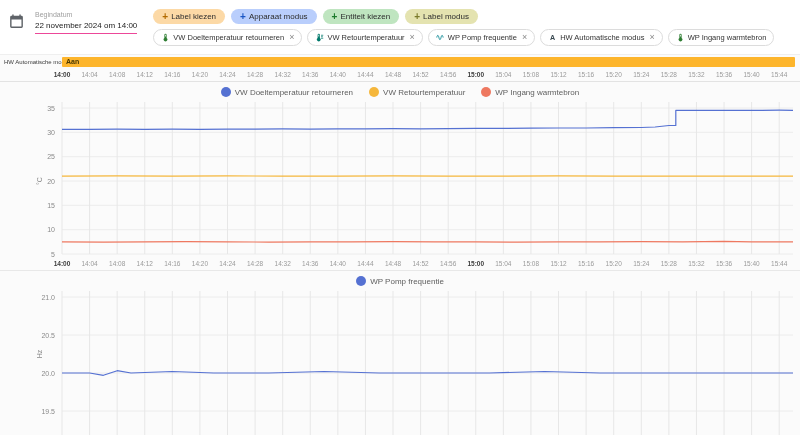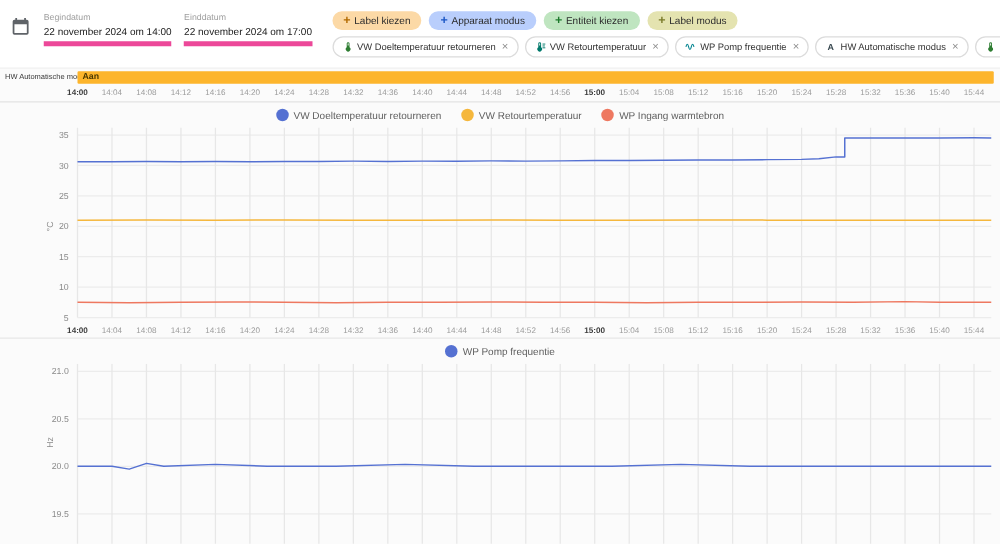--- a/index.html
+++ b/index.html
@@ -4,21 +4,21 @@
 <style>
   *{box-sizing:border-box;margin:0;padding:0}
   html,body{width:800px;height:435px;overflow:hidden}
   body{background:#fbfbfb;font-family:"Liberation Sans",sans-serif;color:#212121}
 
   .topbar{background:#fff;display:flex;align-items:flex-start;gap:10px;
           padding:8px 8px 4px;height:55px;border-bottom:1px solid #efefef}
   .cal{width:17px;height:17px;color:#5f6368;margin-top:5px;cursor:pointer}
   .datefield{display:flex;flex-direction:column;gap:3px;margin-top:3px;cursor:pointer}
   .dlabel{font-size:7px;color:#9e9e9e}
-  .dvalue{font-size:8px;color:#1b1b1b;border-bottom:4px solid #ec4899;padding-bottom:3px;white-space:nowrap}
+  .dvalue{font-size:8px;color:#1b1b1b;border-bottom:1px solid #ec4899;padding-bottom:3px;white-space:nowrap}
   .chipcol{display:flex;flex-direction:column;gap:5px;margin-left:6px;margin-top:1px}
   .fchips{display:flex;gap:6px}
   .fchip{display:inline-flex;align-items:center;gap:3px;font-size:8px;color:#2c2c2c;
          padding:3px 9px;border-radius:10px;cursor:pointer;white-space:nowrap}
   .fchip .plus{font-weight:bold;font-size:10px;line-height:8px}
   .echips{display:flex;gap:5px}
   .echip{display:inline-flex;align-items:center;gap:3px;font-size:7.5px;background:#fff;
          border:1px solid #dcdcdc;border-radius:11px;padding:3px 7px;color:#333;
          cursor:pointer;white-space:nowrap}
   .echip .x{color:#8a8a8a;font-size:9px;margin-left:2px;line-height:7px;cursor:pointer}
@@ -48,24 +48,20 @@
 
   <header class="topbar">
     <span class="cal">
       <svg viewBox="0 0 24 24" width="17" height="17">
           <path fill="currentColor" d="M19 4h-1V2h-2v2H8V2H6v2H5a2 2 0 0 0-2 2v13a2 2 0 0 0 2 2h14a2 2 0 0 0 2-2V6a2 2 0 0 0-2-2m0 15H5V9h14Z"></path>
         </svg>
     </span>
     <div class="datefield">
       <span class="dlabel">Begindatum</span>
       <span class="dvalue">22 november 2024 om 14:00</span>
-    </div>
-    <div class="datefield">
-      <span class="dlabel">Einddatum</span>
-      <span class="dvalue">22 november 2024 om 17:00</span>
     </div>
     <div class="chipcol">
       <div class="fchips">
           <div class="fchip" style="background: rgb(252, 217, 166);">
             <span class="plus" style="color: rgb(178, 106, 0);">+</span>
             <span>Label kiezen</span>
           </div>
           <div class="fchip" style="background: rgb(185, 206, 252);">
             <span class="plus" style="color: rgb(26, 86, 196);">+</span>
             <span>Apparaat modus</span>

